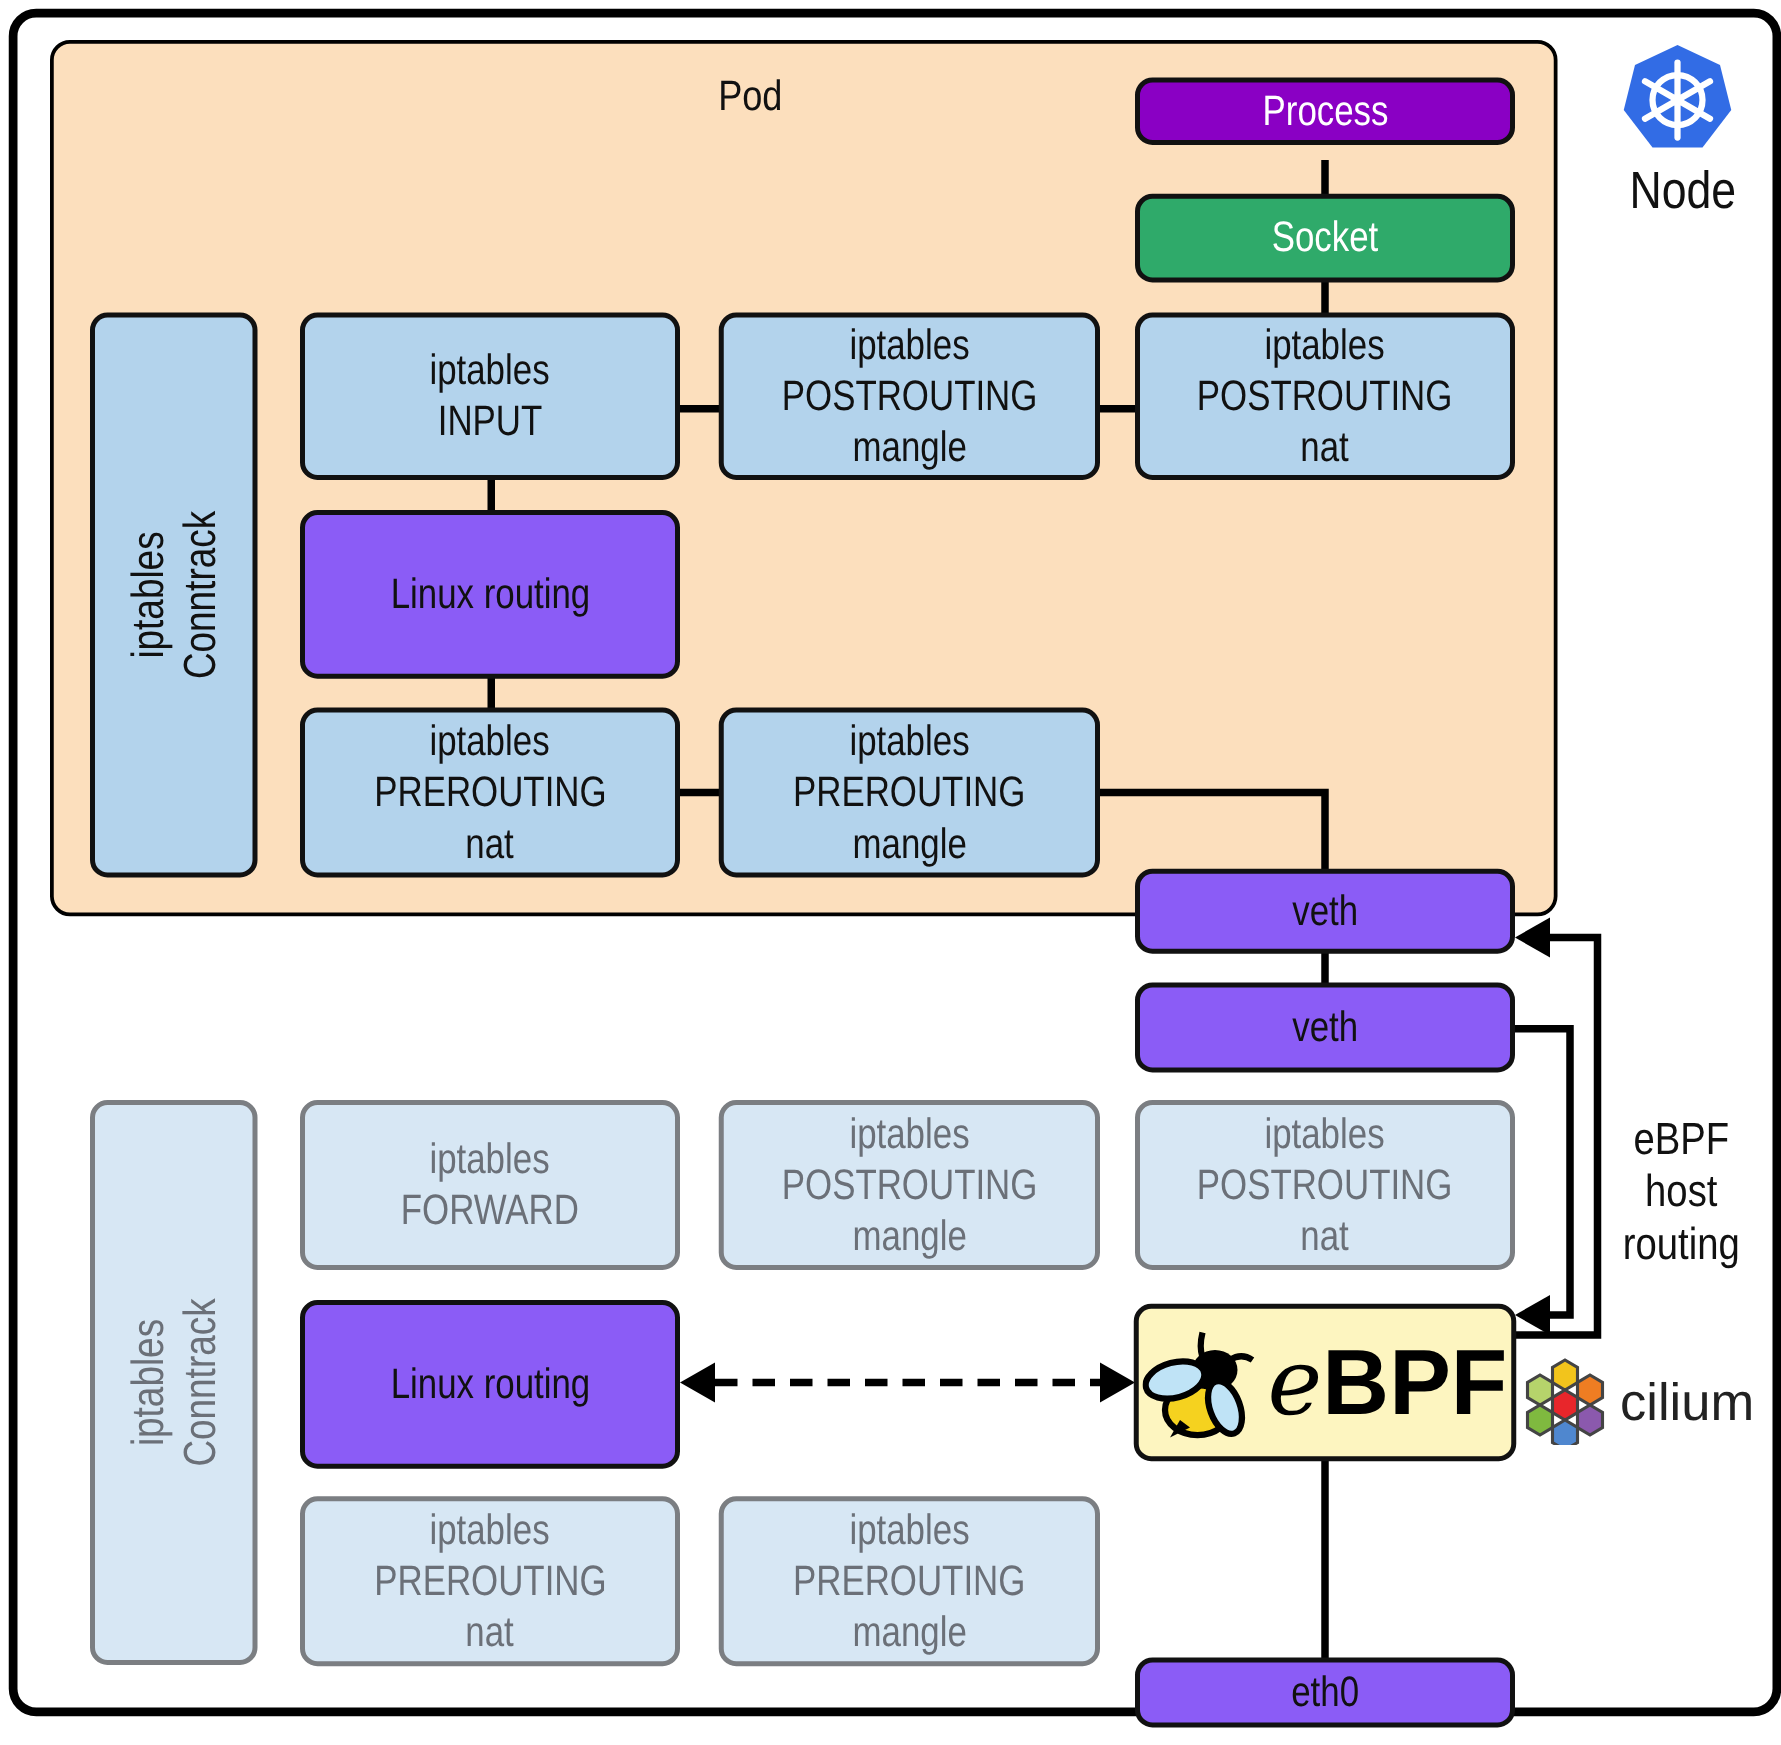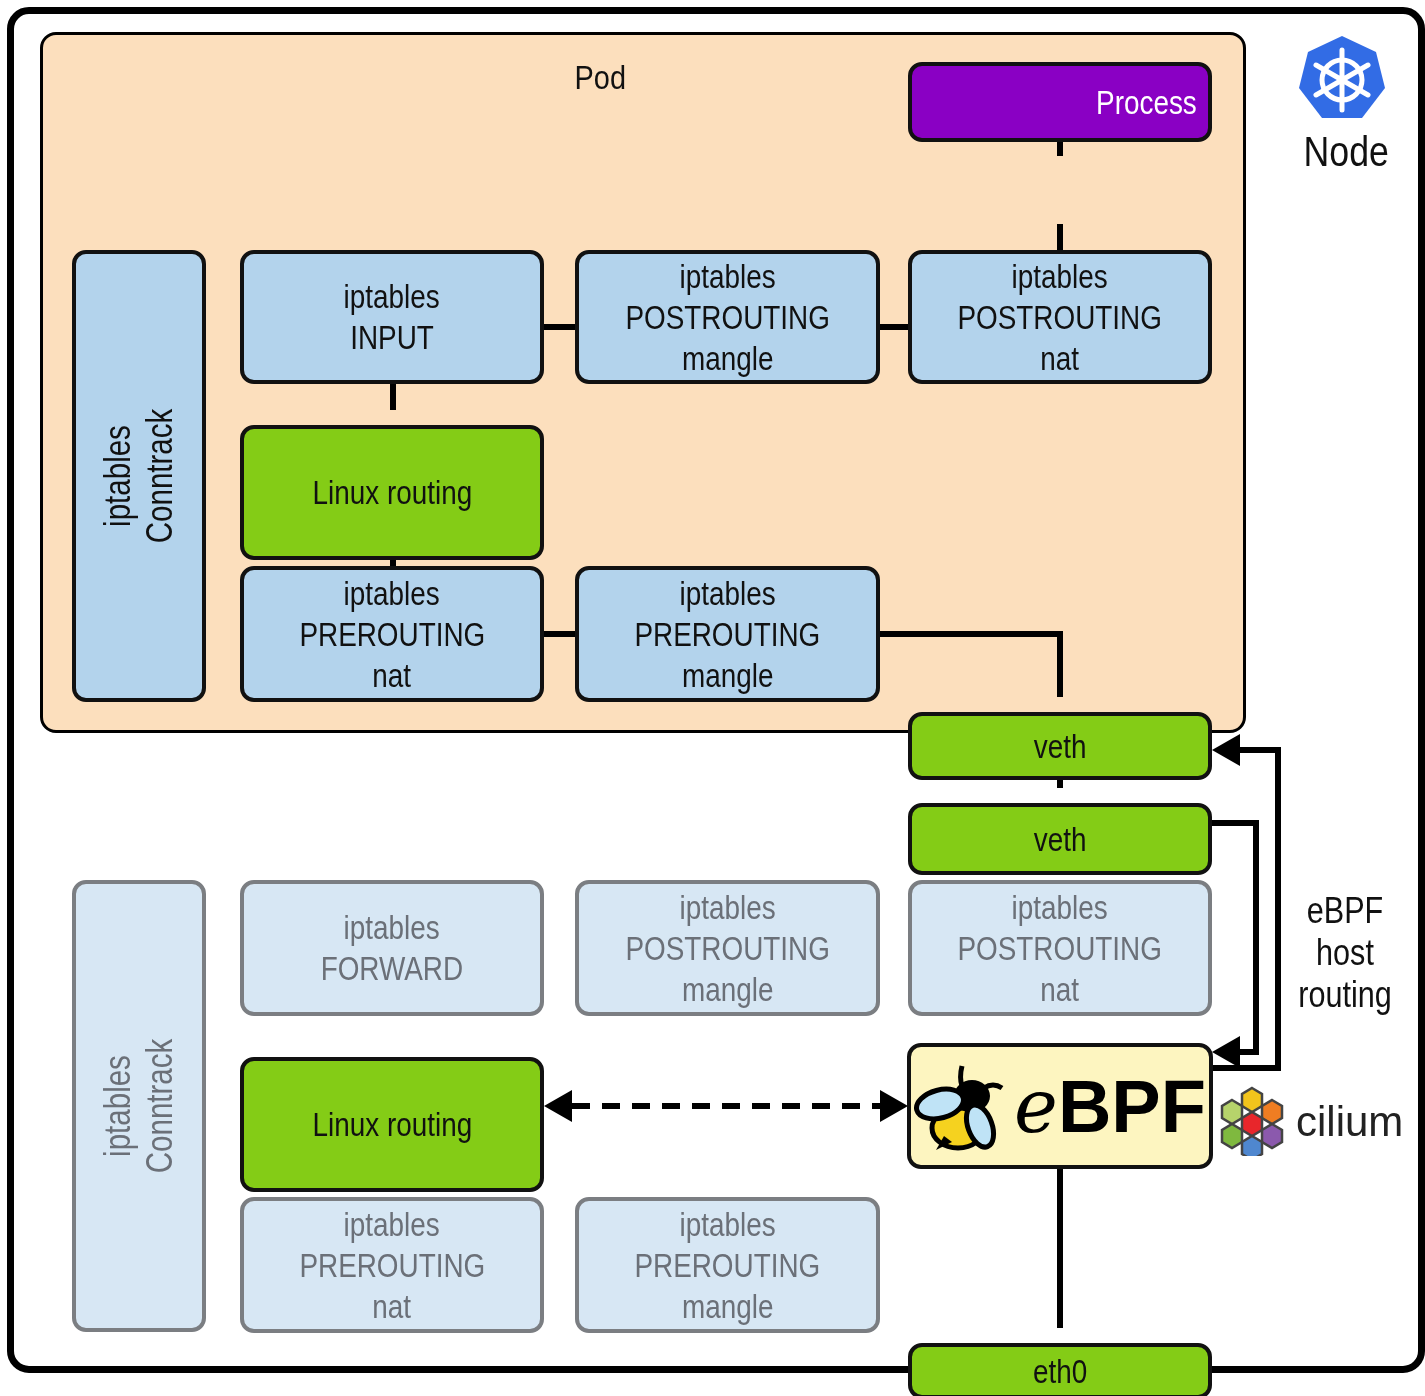--- a/index.html
+++ b/index.html
@@ -9,21 +9,21 @@
   .node-frame{position:absolute;left:7px;top:7px;width:1404px;height:1352px;
        border:7px solid #000;border-radius:22px;background:#fff;}
   .pod-frame{position:absolute;left:40px;top:32px;width:1200px;height:695px;
        border:3px solid #000;border-radius:16px;background:#fcdfbd;}
   .box{position:absolute;box-sizing:border-box;border:4px solid #111;border-radius:14px;
        display:flex;flex-direction:column;align-items:center;justify-content:center;
        text-align:center;color:#111;font-size:34px;line-height:41px;
        transform-origin:center;}
   .box span{display:block;transform:scaleX(0.82);white-space:nowrap;}
   .lite{background:#b3d3ec;}
-  .mid{background:#84cc16;margin-top:17px;}
+  .mid{background:#8b5cf6;}
   .ghost{background:#d7e7f4;border-color:#7b7e82;color:#6b7078;}
   .ghost-vert{background:#d7e7f4;border-color:#7b7e82;color:#6b7078;}
   .process{background:#8a00c4;color:#fff;}
   .socket{background:#2faa6a;color:#fff;}
   .ebpf{background:#fdf5c0;}
   .vert-text{transform:rotate(-90deg);white-space:nowrap;font-size:36px;line-height:42px;text-align:center;}
   .vert-text span{display:block;}
   .title{position:absolute;font-size:34px;color:#111;}
   .title span{display:inline-block;transform:scaleX(0.85);}
   svg.lines{position:absolute;left:0;top:0;}
@@ -75,22 +75,25 @@
         <circle cx="46" cy="46" r="20"></circle>
         <line x1="46" y1="16" x2="46" y2="76"></line>
         <line x1="20" y1="31" x2="72" y2="61"></line>
         <line x1="20" y1="61" x2="72" y2="31"></line>
       </g>
       <circle cx="46" cy="46" r="5" fill="#fff"></circle>
     </svg>
   </div>
   <div class="title" style="left:1296px;top:128px;font-size:42px;"><span>Node</span></div>
 
-  <div class="box process" style="left:908px;top:62px;width:304px;height:80px;align-items:flex-end;">
+  <div class="box process" style="left:908px;top:62px;width:304px;height:54px;">
     <span>Process</span>
+  </div>
+  <div class="box socket" style="left:908px;top:155px;width:304px;height:71px;">
+    <span>Socket</span>
   </div>
 
   <div class="box lite" style="left:72px;top:250px;width:134px;height:452px;">
     <div class="vert-text">
       <span>iptables</span>
       <span>Conntrack</span>
     </div>
   </div>
 
   <div class="box lite" style="left:240px;top:250px;width:304px;height:134px;">

